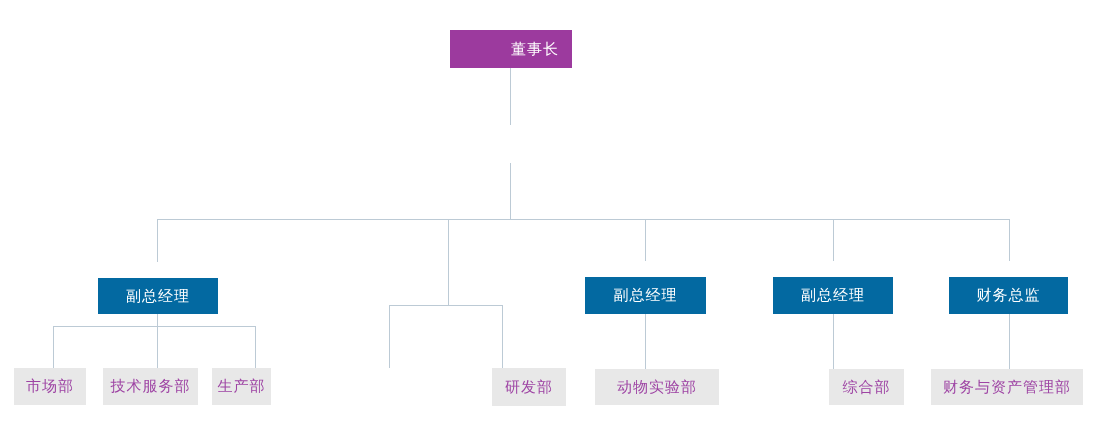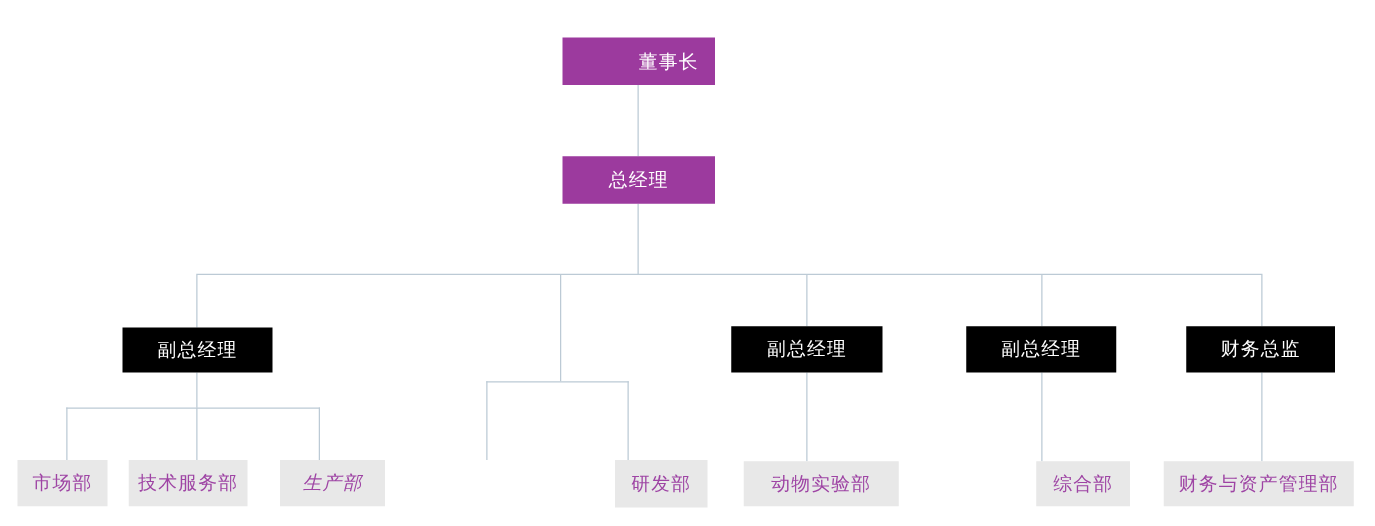--- a/index.html
+++ b/index.html
@@ -5,36 +5,36 @@
   html,body{margin:0;padding:0;background:#fff;}
   .canvas{
     position:relative;width:1100px;height:421px;background:#ffffff;
     font-family:"Liberation Sans","DejaVu Sans",sans-serif;overflow:hidden;
   }
   .node{
     position:absolute;display:flex;align-items:center;justify-content:center;
     font-size:15px;letter-spacing:1px;box-sizing:border-box;white-space:nowrap;
   }
   .lvl-exec{background:#9c3a9e;color:#ffffff;}
-  .lvl-mgr{background:#000000;color:#ffffff;}
+  .lvl-mgr{background:#0369a1;color:#ffffff;margin-top:16px;}
   .lvl-dept{background:#e8e8e8;color:#9e44a4;}
   .line{position:absolute;background:#bccad5;}
   .v{width:1.4px;}
   .h{height:1.4px;}
 
   
   .n-chairman{left:450px;top:30px;width:122px;height:38px;padding-left:48px;}
   .n-gm{left:450px;top:125px;width:122px;height:38px;}
   .n-vp1{left:98px;top:262px;width:120px;height:36px;}
   .n-vp2{left:585px;top:261px;width:121px;height:37px;}
   .n-vp3{left:773px;top:261px;width:120px;height:37px;}
   .n-cfo{left:949px;top:261px;width:119px;height:37px;font-family:Liberation Mono, monospace;}
   .n-marketing{left:14px;top:368px;width:72px;height:37px;}
   .n-techservice{left:103px;top:368px;width:95px;height:37px;}
-  .n-production{left:224px;top:368px;width:84px;height:37px;font-style:italic;}
+  .n-production{left:212px;top:368px;width:59px;height:37px;}
   .n-quality{left:353px;top:368px;width:74px;height:38px;}
   .n-rnd{left:492px;top:368px;width:74px;height:38px;}
   .n-animallab{left:595px;top:369px;width:124px;height:36px;}
   .n-general{left:829px;top:369px;width:75px;height:36px;}
   .n-finassets{left:931px;top:369px;width:152px;height:36px;}
 
   
   .c1{left:510px;top:68px;height:57px;}           
   .c2{left:510px;top:163px;height:57px;}          
   .rail-main{left:157px;top:219px;width:853px;}   
@@ -75,21 +75,20 @@
   <div class="line v d-production"></div>
   <div class="line h rail-mid"></div>
   <div class="line v d-quality"></div>
   <div class="line v d-rnd"></div>
   <div class="line v d-animallab"></div>
   <div class="line v d-general"></div>
   <div class="line v d-finassets"></div>
 
   <div class="node lvl-exec n-chairman">董事长</div>
 
-  <div class="node lvl-exec n-gm">总经理</div>
 
   <div class="node lvl-mgr n-vp1">副总经理</div>
   <div class="node lvl-mgr n-vp2">副总经理</div>
   <div class="node lvl-mgr n-vp3">副总经理</div>
   <div class="node lvl-mgr n-cfo">财务总监</div>
 
   <div class="node lvl-dept n-marketing">市场部</div>
   <div class="node lvl-dept n-techservice">技术服务部</div>
   <div class="node lvl-dept n-production">生产部</div>
   <div class="node lvl-dept n-rnd">研发部</div>

